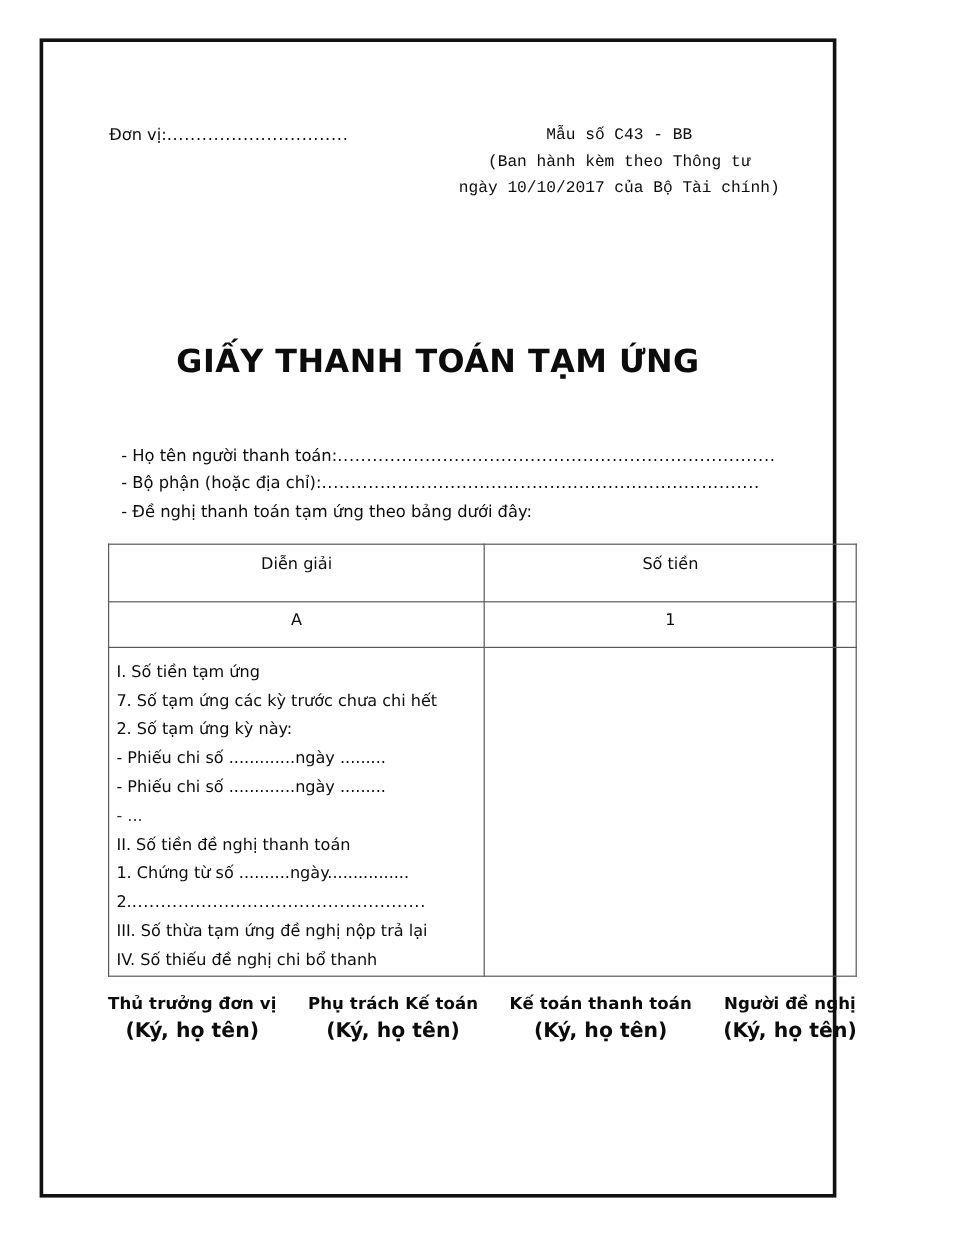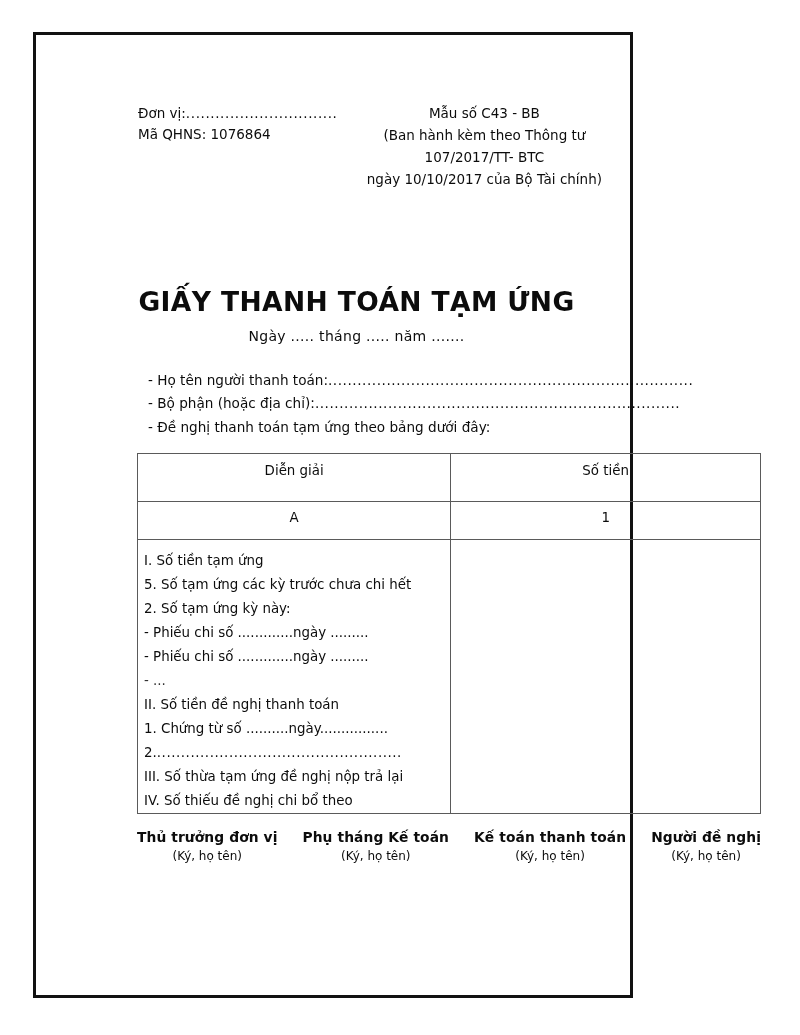--- a/index.html
+++ b/index.html
@@ -15,26 +15,25 @@
     font-family: "DejaVu Sans", "Liberation Sans", sans-serif;
     color: #0c0c0c;
     overflow: hidden;
   }
 
   
   .page {
     position: absolute;
     left: 33px;
     top: 32px;
-    width: 600px;
+    width: 664px;
     height: 966px;
     box-sizing: border-box;
     border: 3px solid #111111;
     background: #ffffff;
-    padding-left: 47px;
   }
 
   .page-inner {
     position: relative;
     width: 100%;
     height: 100%;
     box-sizing: border-box;
     padding: 0;
   }
 
@@ -67,20 +66,21 @@
     overflow: hidden;
     letter-spacing: 0.6px;
   }
 
   .header-right {
     flex: 1;
     text-align: center;
     font-size: 13.5px;
     line-height: 1.62;
     padding-right: 28px;
+    font-family: Liberation Mono, monospace;
   }
 
   .header-right div {
     white-space: nowrap;
   }
 
   
   .title-block {
     position: absolute;
     left: 0;
@@ -215,53 +215,51 @@
   }
 
   .sign-role {
     font-size: 13.8px;
     font-weight: bold;
     white-space: nowrap;
     letter-spacing: 0.1px;
   }
 
   .sign-note {
-    font-size: 12px;
+    font-size: 17px;
     margin-top: 4px;
     white-space: nowrap;
+    font-weight: bold;
   }
 </style>
 </head>
 <body>
 
 <div class="page">
   <div class="page-inner">
 
     <div class="doc-header">
 
       <div class="header-left">
         <div class="unit-line">
           <span>Đơn vị:</span>
             <span class="dots">...............................</span>
         </div>
-        <div>Mã QHNS: 1076864</div>
       </div>
 
       <div class="header-right">
         <div>Mẫu số C43 - BB</div>
         <div>(Ban hành kèm theo Thông tư</div>
-        <div>107/2017/TT- BTC</div>
         <div>ngày 10/10/2017 của Bộ Tài chính)</div>
       </div>
 
     </div>
 
     <div class="title-block">
       <div class="doc-title">GIẤY THANH TOÁN TẠM ỨNG</div>
-      <div class="doc-subtitle">Ngày ..... tháng ..... năm .......</div>
     </div>
 
     <div class="fields">
       <div class="field-row">
         <span class="label">- Họ tên người thanh toán:</span>
           <span class="dots">...........................................................................</span>
       </div>
       <div class="field-row">
         <span class="label">- Bộ phận (hoặc địa chỉ):</span>
           <span class="dots">...........................................................................</span>
@@ -288,21 +286,21 @@
             <td class="sub-cell">1</td>
           </tr>
           <tr>
             <td class="body-cell">
               <ul>
                 <li>
                     <span class="txt">I. Số tiền tạm ứng</span>
                     <span class="dots"></span>
                   </li>
                 <li>
-                    <span class="txt">5. Số tạm ứng các kỳ trước chưa chi hết</span>
+                    <span class="txt">7. Số tạm ứng các kỳ trước chưa chi hết</span>
                     <span class="dots"></span>
                   </li>
                 <li>
                     <span class="txt">2. Số tạm ứng kỳ này:</span>
                     <span class="dots"></span>
                   </li>
                 <li>
                     <span class="txt">- Phiếu chi số .............ngày .........</span>
                     <span class="dots"></span>
                   </li>
@@ -324,38 +322,38 @@
                   </li>
                 <li>
                     <span class="txt">2.</span>
                     <span class="dots">...................................................</span>
                   </li>
                 <li>
                     <span class="txt">III. Số thừa tạm ứng đề nghị nộp trả lại</span>
                     <span class="dots"></span>
                   </li>
                 <li>
-                    <span class="txt">IV. Số thiếu đề nghị chi bổ theo</span>
+                    <span class="txt">IV. Số thiếu đề nghị chi bổ thanh</span>
                     <span class="dots"></span>
                   </li>
               </ul>
             </td>
             <td class="body-cell"></td>
           </tr>
         </tbody>
       </table>
     </div>
 
     <div class="signatures">
       <div class="sign-col">
         <div class="sign-role">Thủ trưởng đơn vị</div>
         <div class="sign-note">(Ký, họ tên)</div>
       </div>
       <div class="sign-col">
-        <div class="sign-role">Phụ tháng Kế toán</div>
+        <div class="sign-role">Phụ trách Kế toán</div>
         <div class="sign-note">(Ký, họ tên)</div>
       </div>
       <div class="sign-col">
         <div class="sign-role">Kế toán thanh toán</div>
         <div class="sign-note">(Ký, họ tên)</div>
       </div>
       <div class="sign-col">
         <div class="sign-role">Người đề nghị</div>
         <div class="sign-note">(Ký, họ tên)</div>
       </div>

